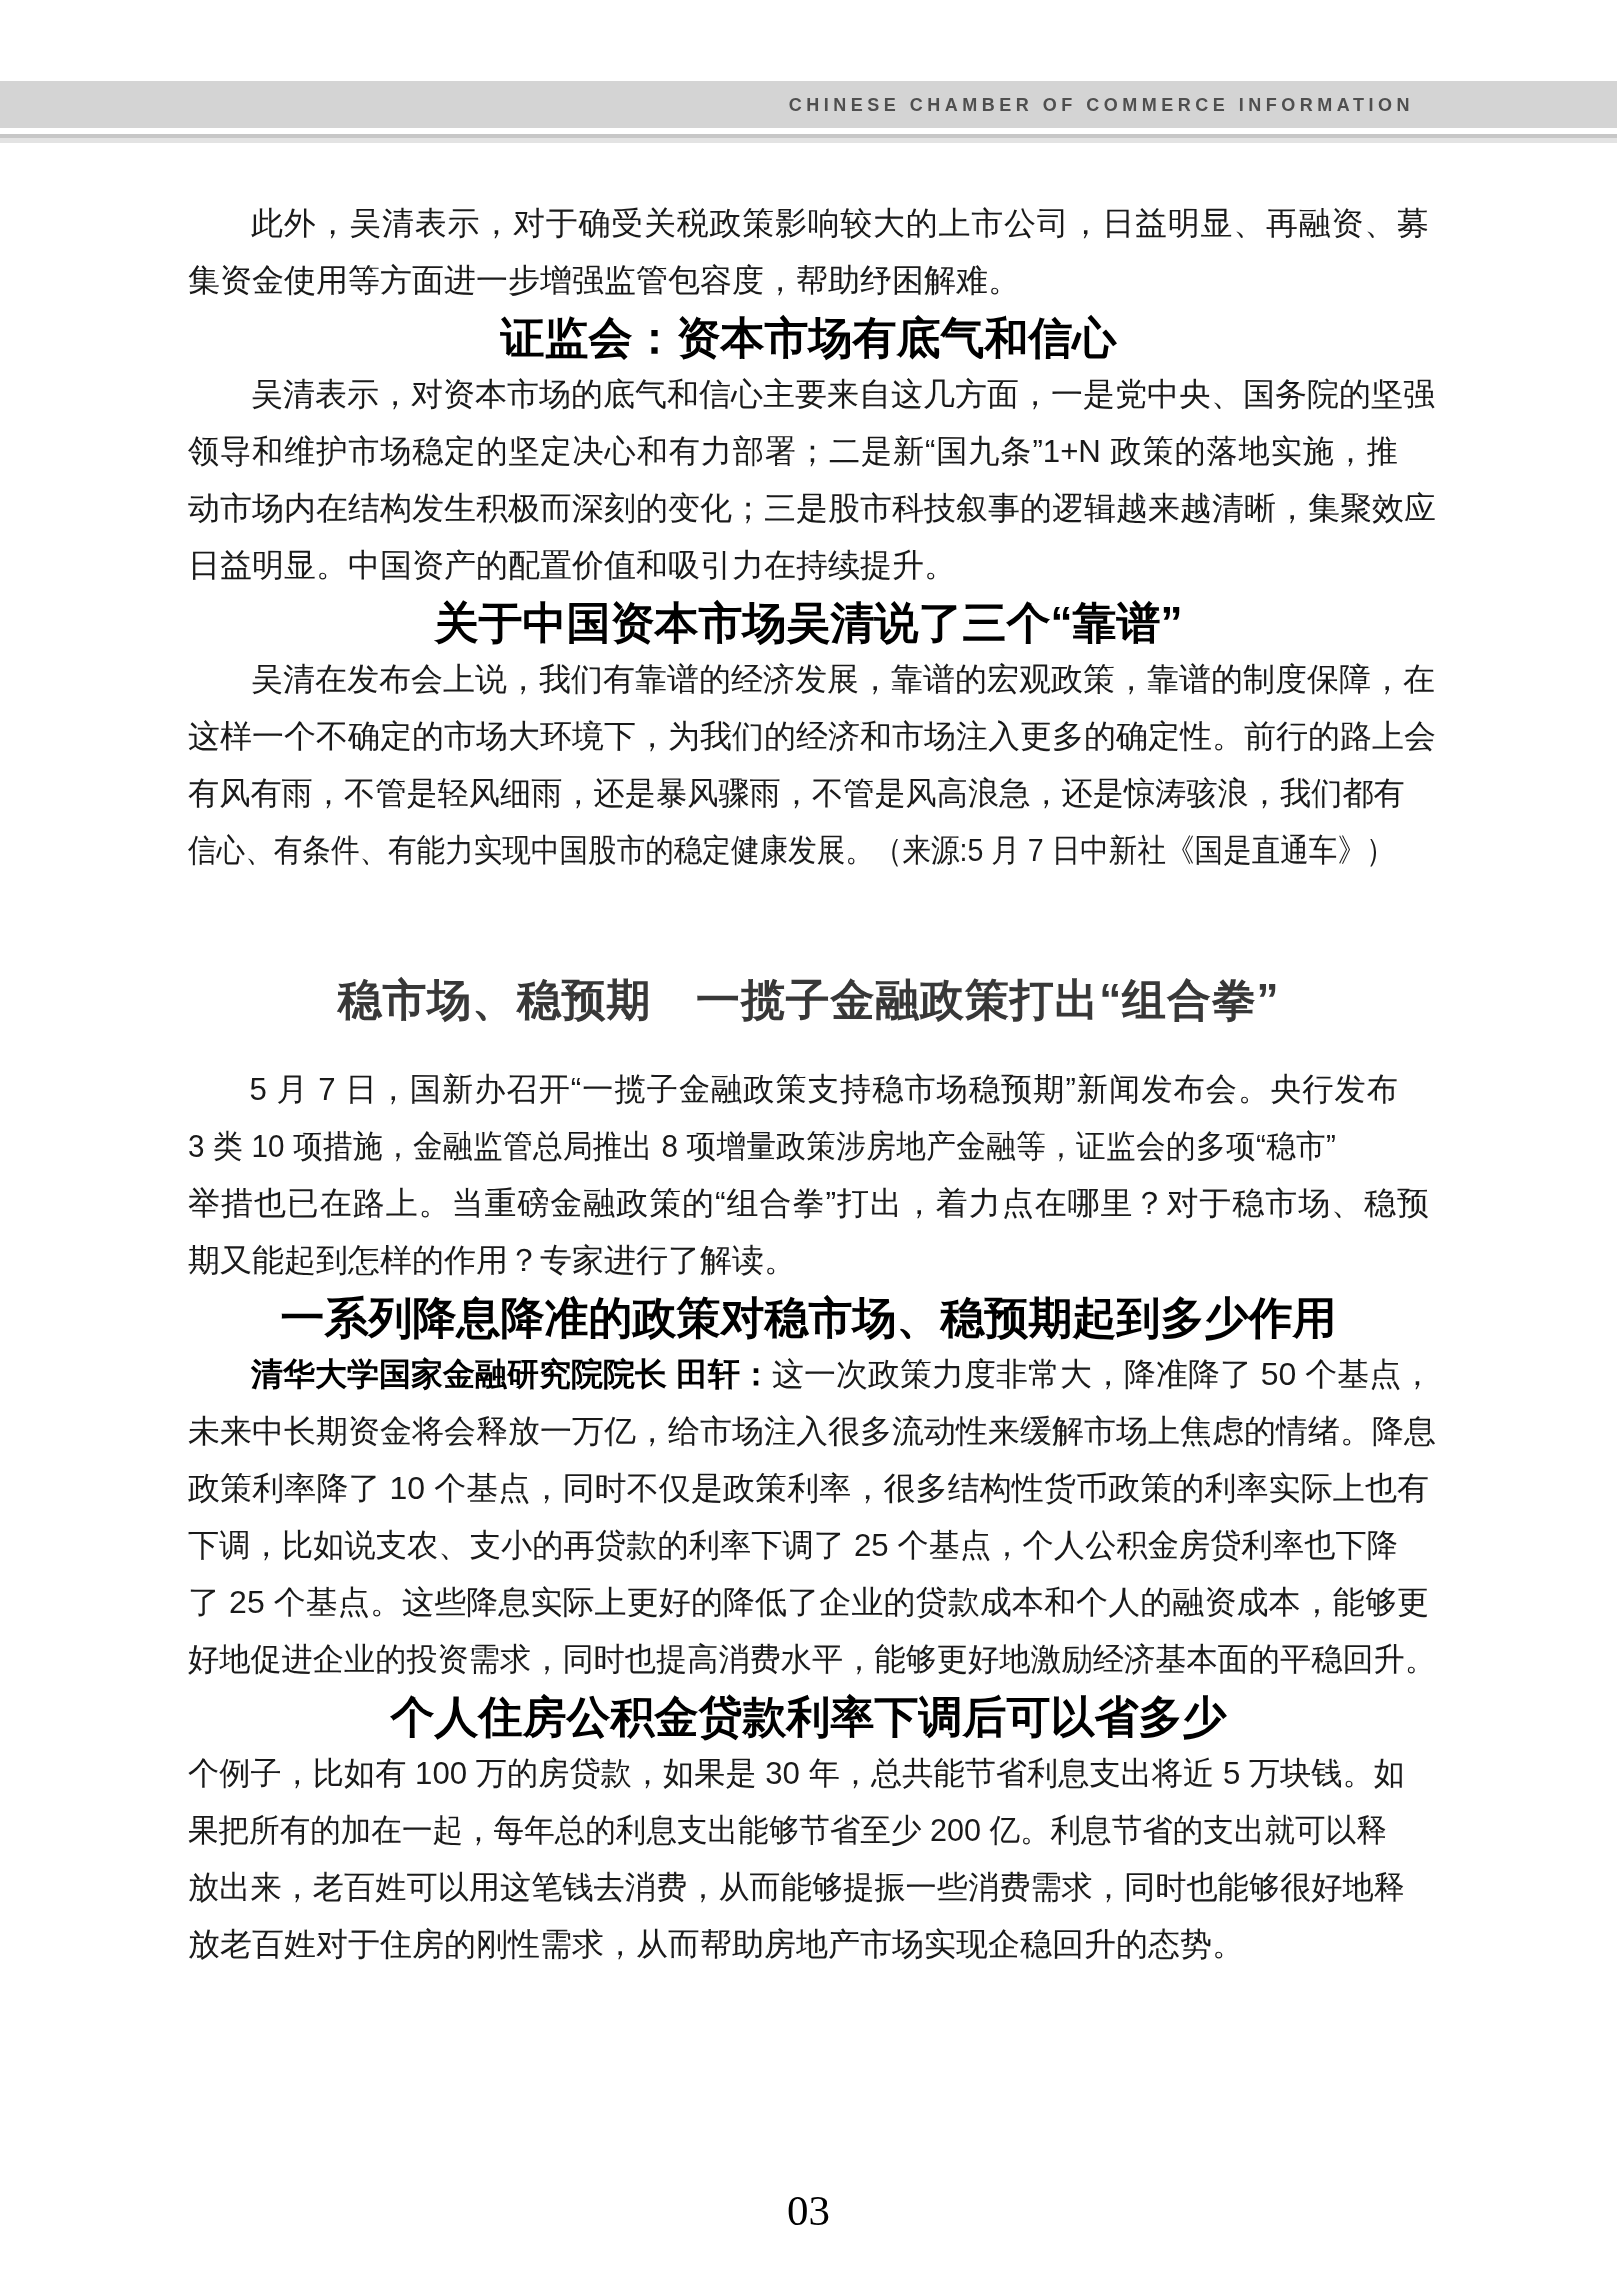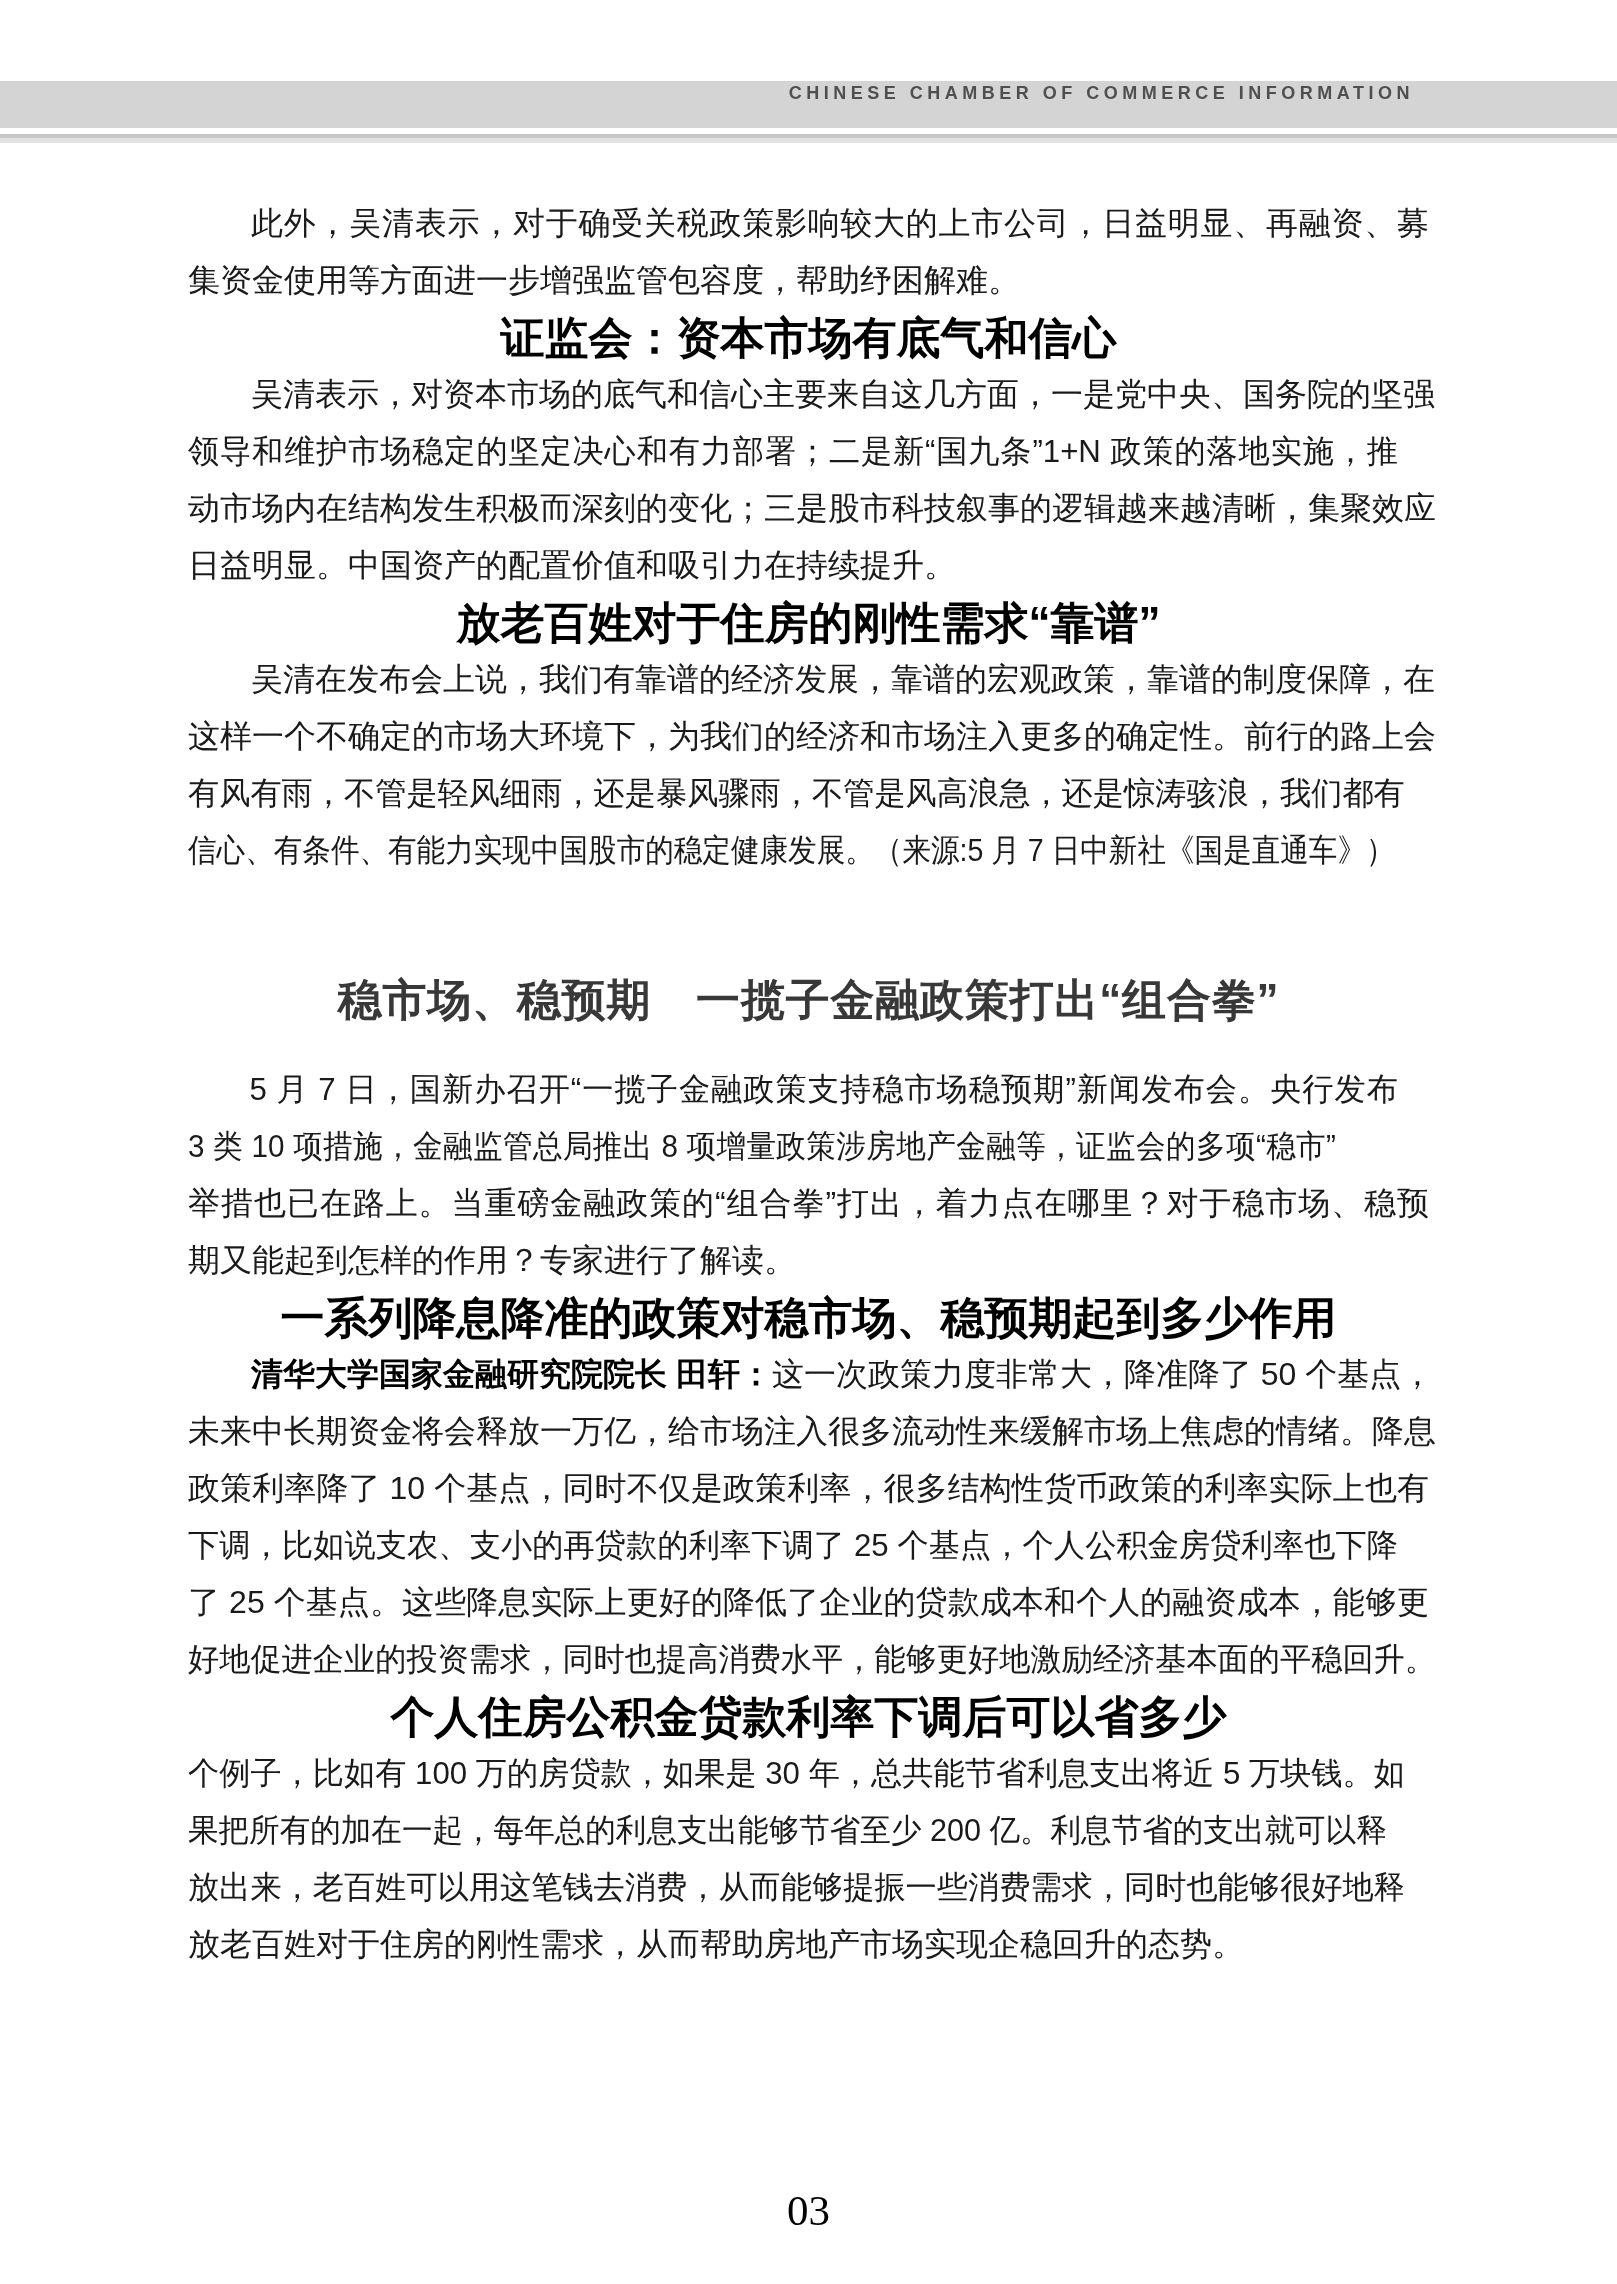--- a/index.html
+++ b/index.html
@@ -5,21 +5,21 @@
   html,body{margin:0;padding:0;}
   body{
     width:1617px;height:2284px;position:relative;background:#ffffff;
     font-family:"Liberation Sans",sans-serif;color:#1f1f1f;
   }
   .page{position:absolute;inset:0;background:#ffffff;overflow:hidden;}
 
   
   .band{position:absolute;left:0;top:81px;width:1617px;height:47px;background:#d4d4d4;}
   .band-text{
-    position:absolute;left:0;top:70px;width:1617px;height:63px;line-height:47px;
+    position:absolute;left:0;top:82px;width:1617px;height:63px;line-height:47px;
     text-align:right;padding-right:203px;box-sizing:border-box;
     font-size:18px;font-weight:700;letter-spacing:4.5px;color:#4f4f4f;
   }
   .rule1{position:absolute;left:0;top:134px;width:1617px;height:3.8px;background:#c7c7c7;}
   .rule2{position:absolute;left:0;top:138px;width:1617px;height:4.5px;background:#e3e3e3;}
 
   
   .column{
     position:absolute;left:188px;top:195px;width:1241px;
     font-size:32px;line-height:57px;color:#1a1a1a;
@@ -72,21 +72,21 @@
 
     <span class="heading">证监会：资本市场有底气和信心</span>
 
     <div>
       <span class="line ind">吴清表示，对资本市场的底气和信心主要来自这几方面，一是党中央、国务院的坚强</span>
       <span class="line sq98">领导和维护市场稳定的坚定决心和有力部署；二是新“国九条”1+N 政策的落地实施，推</span>
       <span class="line">动市场内在结构发生积极而深刻的变化；三是股市科技叙事的逻辑越来越清晰，集聚效应</span>
       <span class="line last">日益明显。中国资产的配置价值和吸引力在持续提升。</span>
     </div>
 
-    <span class="heading">放老百姓对于住房的刚性需求“靠谱”</span>
+    <span class="heading">关于中国资本市场吴清说了三个“靠谱”</span>
 
     <div>
       <span class="line ind">吴清在发布会上说，我们有靠谱的经济发展，靠谱的宏观政策，靠谱的制度保障，在</span>
       <span class="line">这样一个不确定的市场大环境下，为我们的经济和市场注入更多的确定性。前行的路上会</span>
       <span class="line sq98">有风有雨，不管是轻风细雨，还是暴风骤雨，不管是风高浪急，还是惊涛骇浪，我们都有</span>
       <span class="line last sq89">信心、有条件、有能力实现中国股市的稳定健康发展。（来源:5 月 7 日中新社《国是直通车》）</span>
     </div>
 
     <span class="big-title">稳市场、稳预期　一揽子金融政策打出“组合拳”</span>
 

